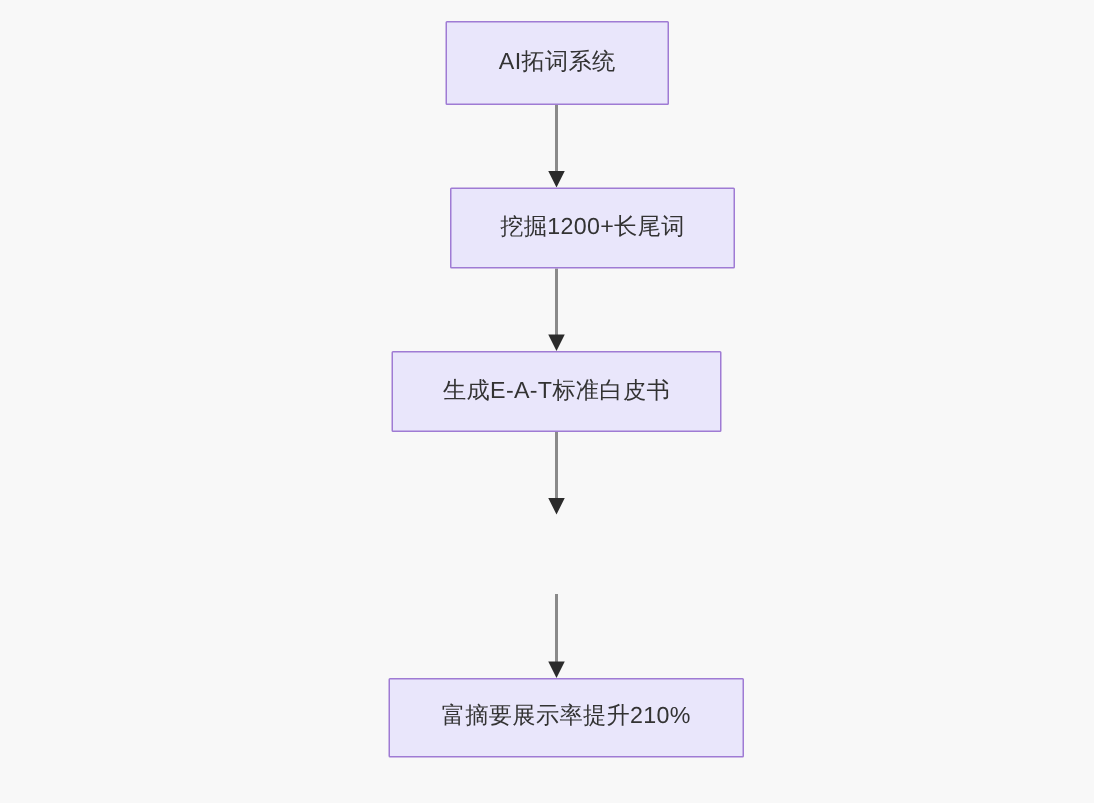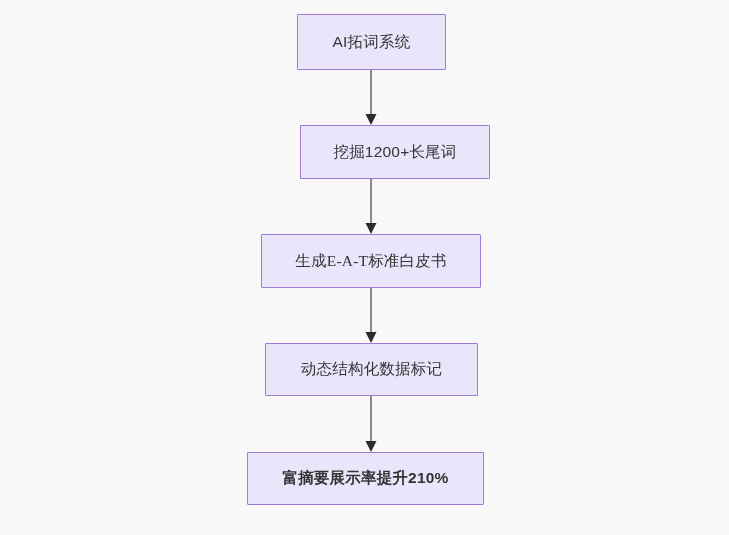--- a/index.html
+++ b/index.html
@@ -37,23 +37,23 @@
   }
 
   .node-label {
     display: block;
     text-align: center;
   }
 
   
   .node-1 { left: 297px; top: 14px;  width: 149px; height: 56px; }
   .node-2 { left: 276px; top: 125px; width: 190px; height: 54px; margin-left: 24px; }
-  .node-3 { left: 261px; top: 234px; width: 220px; height: 54px; font-family: Liberation Serif, serif; }
+  .node-3 { left: 261px; top: 234px; width: 220px; height: 54px; }
   .node-4 { left: 265px; top: 343px; width: 213px; height: 53px; }
-  .node-5 { left: 247px; top: 452px; width: 237px; height: 53px; font-weight: bold; }
+  .node-5 { left: 259px; top: 452px; width: 237px; height: 53px; }
 
   .connector {
     position: absolute;
     left: 0;
     top: 0;
     width: 729px;
     height: 535px;
     pointer-events: none;
   }
   .edge-line {
@@ -98,21 +98,18 @@
   </div>
 
   <div class="node node-2">
     <span class="node-label">挖掘1200+长尾词</span>
   </div>
 
   <div class="node node-3">
     <span class="node-label">生成E-A-T标准白皮书</span>
   </div>
 
-  <div class="node node-4">
-    <span class="node-label">动态结构化数据标记</span>
-  </div>
 
   <div class="node node-5">
     <span class="node-label">富摘要展示率提升210%</span>
   </div>
 
 </div>
 
 </body></html>

